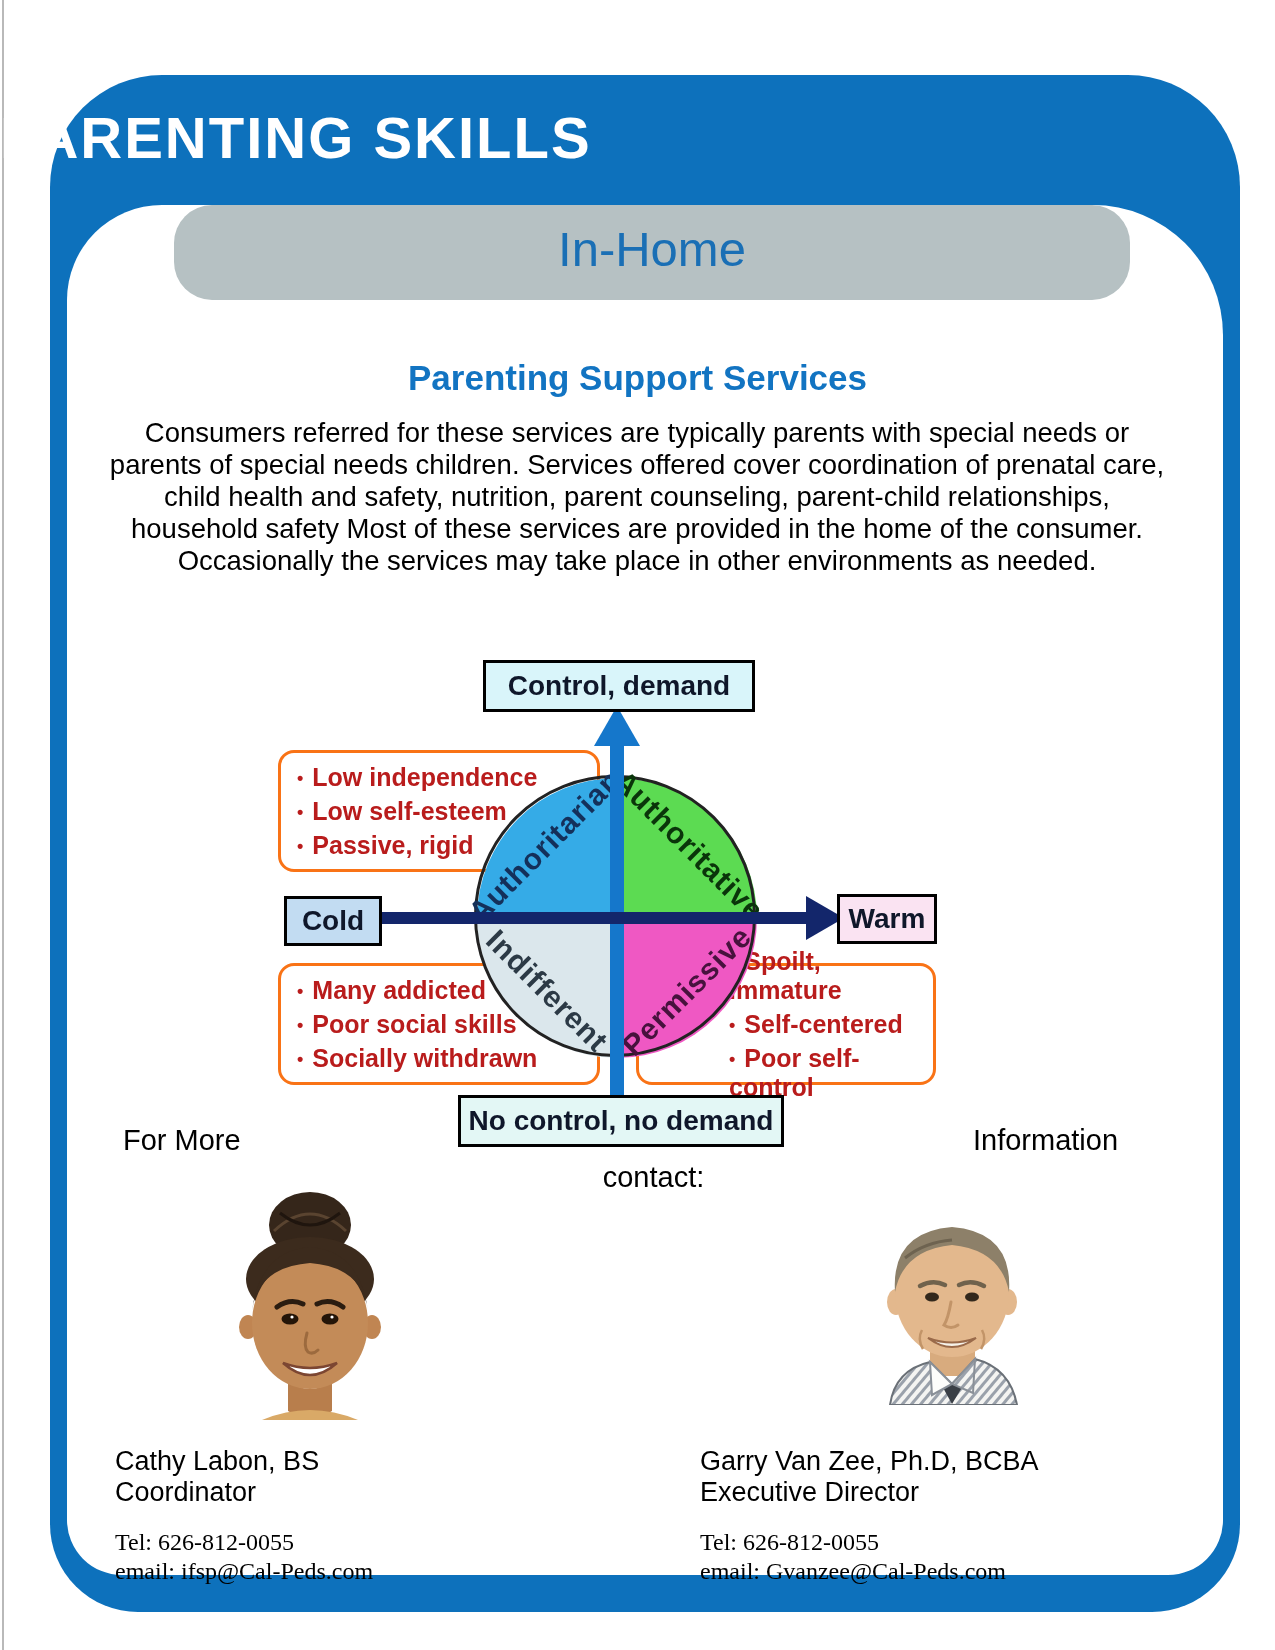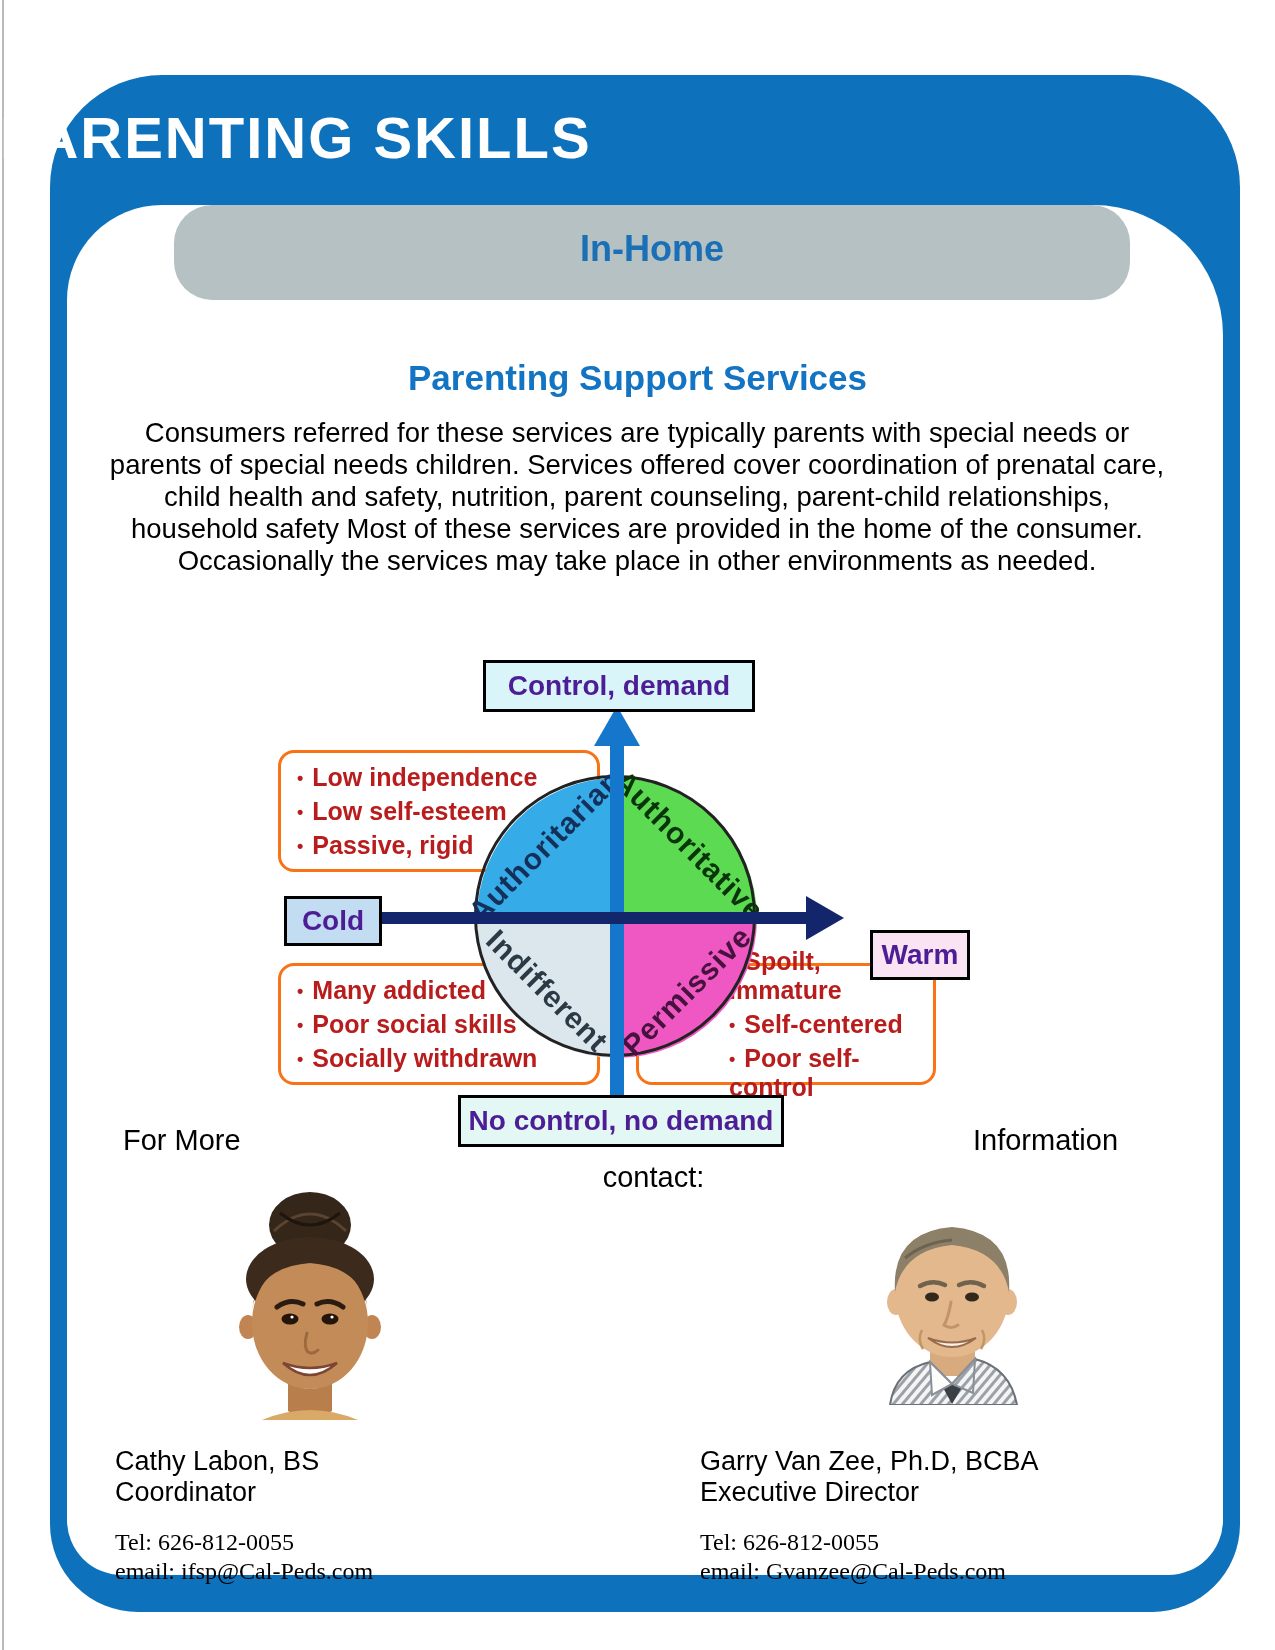--- a/index.html
+++ b/index.html
@@ -15,35 +15,35 @@
   .frame { left:50px; top:75px; width:1190px; height:1537px; background:#0d71bc;
            border-radius:112px 112px 88px 88px; }
   .inner { left:67px; top:205px; width:1156px; height:1370px; background:#ffffff;
            border-radius:95px 130px 55px 55px; }
 
   .page-title { left:0; right:0; top:104px; text-align:left; color:#ffffff;
     font-size:58px; font-weight:900; letter-spacing:2px; white-space:nowrap; }
 
   .inhome-bar { left:174px; top:205px; width:956px; height:95px; background:#b6c1c3;
     border-radius:38px; display:flex; align-items:center; justify-content:center; }
-  .inhome-text { color:#1a6fb5; font-size:36px; font-weight:bold; padding-bottom:8px; }
+  .inhome-text { color:#1a6fb5; font-size:49px; font-weight:normal; padding-bottom:8px; }
 
   .services-heading { left:0; right:0; top:358px; text-align:center;
     color:#1274c2; font-size:35px; font-weight:bold; }
 
   .intro-text { left:97px; top:417px; width:1080px; text-align:center;
     color:#000000; font-size:27.5px; line-height:1.16; }
 
   
   .axis-box { border:3px solid #000; display:flex; align-items:center; justify-content:center;
-    font-weight:bold; color:#4c1d95; z-index:50; }
+    font-weight:bold; color:#0f172a; z-index:50; }
   .box-control   { left:483px; top:660px; width:266px; height:46px; background:#d9f5fa; font-size:28px; }
   .box-nocontrol { left:458px; top:1095px; width:320px; height:46px; background:#e3f7f5; font-size:28px; }
   .box-cold { left:284px; top:896px; width:92px;  height:44px; background:#c2dcf2; font-size:28px; }
-  .box-warm { left:870px; top:894px; width:94px;  height:44px; background:#fae3f2; font-size:28px;margin-top:36px; }
+  .box-warm { left:837px; top:894px; width:94px;  height:44px; background:#fae3f2; font-size:28px; }
 
   .trait-box { border:3px solid #f97316; border-radius:16px; background:#ffffff;
     display:flex; flex-direction:column; justify-content:center; gap:5px;
     font-size:25px; font-weight:bold; color:#b91c1c; z-index:10; box-sizing:border-box; }
   .tb-tl { left:278px; top:750px; width:322px; height:122px; padding-left:16px; }
   .tb-tr { left:636px; top:750px; width:300px; height:122px; padding-left:86px; }
   .tb-bl { left:278px; top:963px; width:322px; height:122px; padding-left:16px; }
   .tb-br { left:636px; top:963px; width:300px; height:122px; padding-left:90px; }
   .trait::before { content:"•"; font-size:0.72em; margin-right:9px; position:relative; top:-2px; }
 

